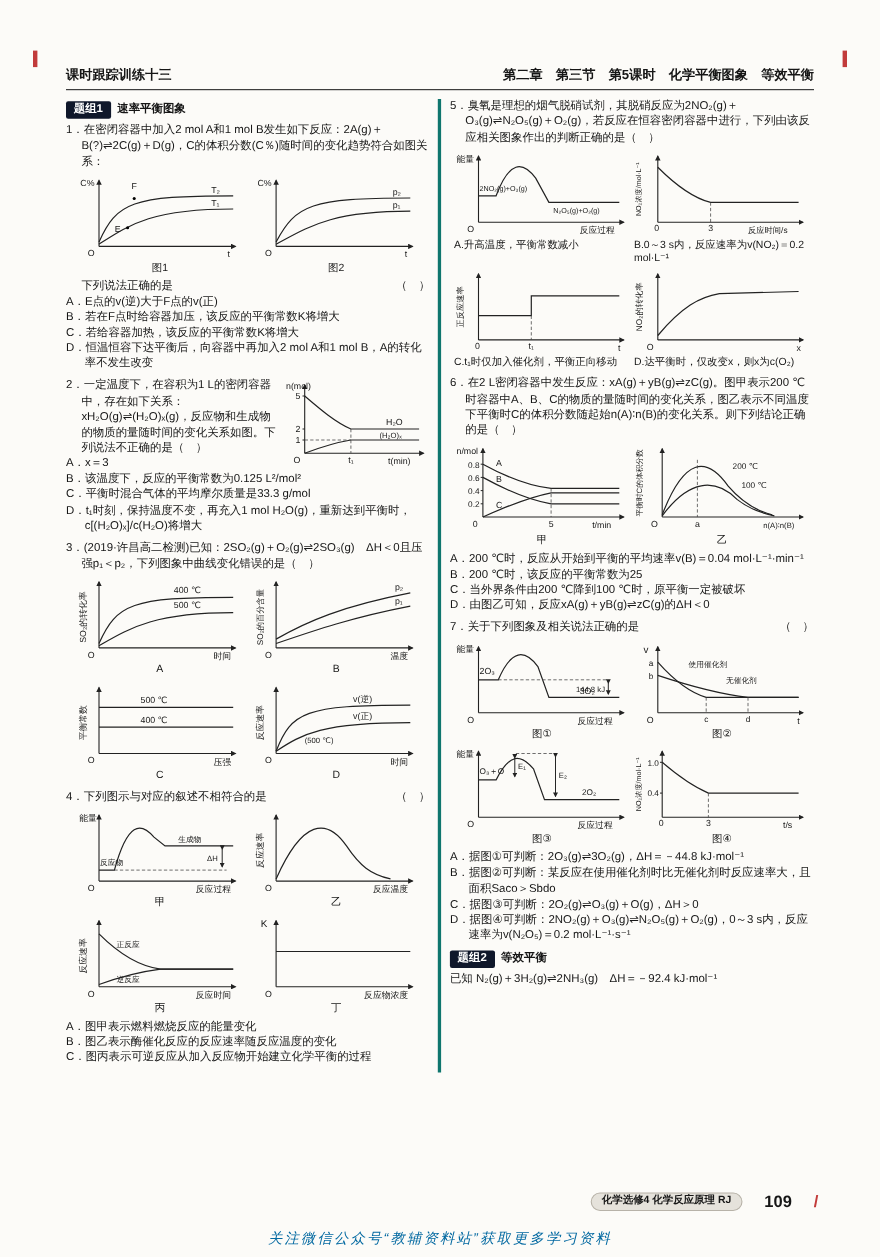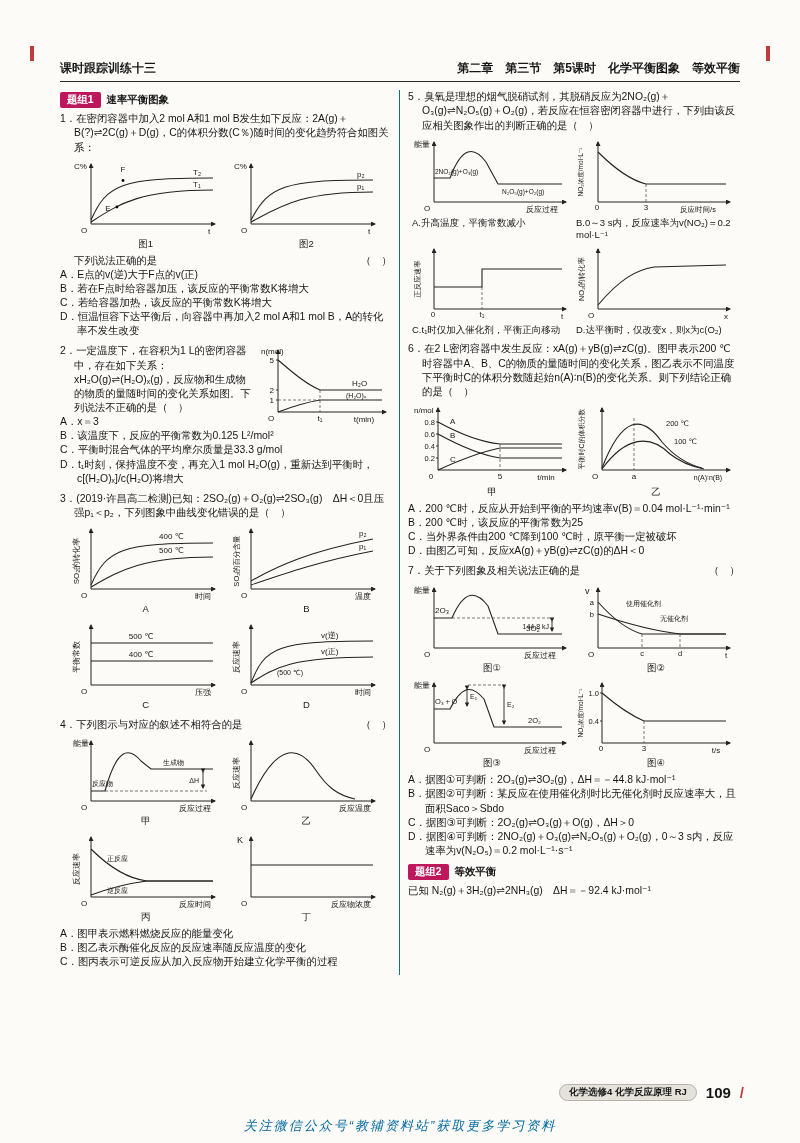--- a/index.html
+++ b/index.html
@@ -4,23 +4,23 @@
 <style>
   html,body{margin:0;padding:0;background:#e9e7e2;}
   .page{position:relative;width:800px;height:1143px;background:#fcfbf8;color:#161616;
         font-family:"Liberation Sans","DejaVu Sans",sans-serif;font-size:10.4px;line-height:1.36;overflow:hidden;}
   .cm{position:absolute;top:46px;width:4px;height:15px;background:#c23b3b;}
   .cm.l{left:30px}.cm.r{right:30px}
   .hd{margin:60px 60px 8px;padding-bottom:5px;border-bottom:1.5px solid #2a2a2a;
       display:flex;justify-content:space-between;align-items:flex-end;font-weight:bold;font-size:12px;}
   .cols{display:flex;padding:0 60px;}
   .colL{width:332px;padding-right:7px;}
-  .colR{width:332px;padding-left:8px;border-left:1px solid #0f766e;}
+  .colR{width:332px;padding-left:8px;border-left:3px solid #0f766e;}
   .group{margin:2px 0 4px;}
-  .badge{display:inline-block;background:#be185d;color:#fff;font-weight:bold;padding:0 7px;
+  .badge{display:inline-block;background:#0f172a;color:#fff;font-weight:bold;padding:0 7px;
          border-radius:2px;font-size:10.4px;line-height:16px;margin-right:6px;}
   .gtitle{font-weight:bold;}
   .q{margin-bottom:6px;}
   .q::after{content:"";display:block;clear:both;}
   .stem{padding-left:14px;text-indent:-14px;}
   .promptline{display:flex;justify-content:space-between;padding-left:14px;align-items:center;}
   .opt{padding-left:17px;text-indent:-17px;}
   .figrow{display:flex;justify-content:space-evenly;align-items:flex-start;margin:3px 0;}
   .fig{text-align:center;}
   .cap{font-size:9.5px;text-align:center;margin-top:0px;}
@@ -28,21 +28,21 @@
   .q2f{float:right;width:132px;margin:0 0 2px 4px;text-align:center;}
   .mc{display:block;margin:0 auto;}
   .mc text{font-size:9px;fill:#161616;font-family:inherit;}
   .mc .s8{font-size:8px}.mc .s75{font-size:7.5px}.mc .s7{font-size:7px}.mc .s65{font-size:6.5px}
   .mc .mid{text-anchor:middle}.mc .end{text-anchor:end}
   .ax{stroke:#222;stroke-width:1;fill:none;}
   .cv{stroke:#222;stroke-width:1.1;fill:none;}
   .ds{stroke:#444;stroke-width:.7;fill:none;stroke-dasharray:3,2;}
   .tk{stroke:#222;stroke-width:.9;fill:none;}
   .ar{stroke:#222;stroke-width:.9;fill:none;}
-  .footer{position:absolute;right:56px;bottom:40px;display:flex;align-items:center;gap:9px;}
+  .footer{position:absolute;right:56px;bottom:40px;display:flex;align-items:center;gap:20px;}
   .book{background:#e5e2db;border:1px solid #b7b2a8;border-radius:9px;padding:1px 9px;font-size:9.5px;font-weight:bold;}
   .pg{font-size:15px;font-weight:bold;}
   .pgslash{color:#c23b3b;font-weight:bold;font-size:15px;}
   .wm{position:absolute;bottom:8px;width:100%;text-align:center;color:#0369a1;
       font-size:13px;font-style:italic;letter-spacing:2px;}
   .defs{position:absolute;width:0;height:0;}
 </style>
 </head>
 <body>
 

